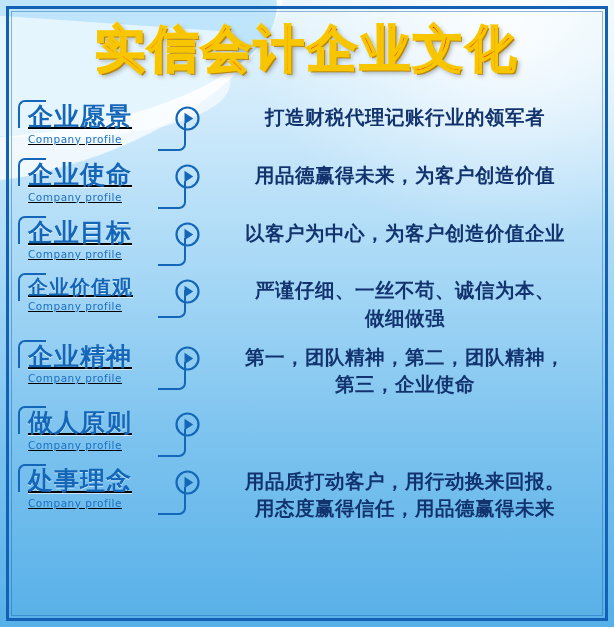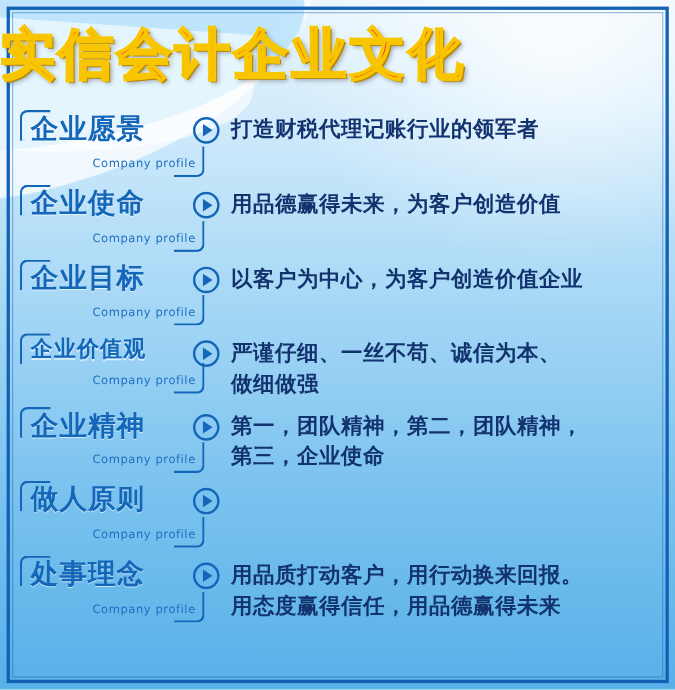--- a/index.html
+++ b/index.html
@@ -72,21 +72,21 @@
     box-sizing: border-box;
     pointer-events: none;
   }
 
   
   .title-wrap {
     position: absolute;
     top: 22px;
     left: 0;
     width: 100%;
-    text-align: left;
+    text-align: center;
   }
   .title {
     display: inline-block;
     font-family: "DejaVu Sans", "Liberation Sans", sans-serif;
     font-size: 50px;
     font-weight: bold;
     letter-spacing: 3px;
     color: #e8141c;
     -webkit-text-stroke: 2px #f7c600;
     text-shadow:
@@ -107,20 +107,21 @@
     display: flex;
     align-items: flex-start;
     margin-bottom: 7px;
   }
   .label-box {
     position: relative;
     width: 186px;
     flex: 0 0 186px;
     padding: 3px 0 6px 10px;
     box-sizing: border-box;
+    text-decoration: underline;
   }
   
   .label-box::before,
   .label-box::after {
     content: "";
     position: absolute;
     width: 26px;
     height: 26px;
     border-color: #1466b8;
     border-style: solid;
@@ -141,37 +142,38 @@
     color: #1466b8;
     letter-spacing: 1px;
     line-height: 1.15;
     white-space: nowrap;
     text-shadow: 0 1px 0 rgba(255,255,255,0.6);
   }
   .label-en {
     font-size: 10.5px;
     color: #1d6fc0;
     letter-spacing: 0.5px;
-    text-align: right;
+    text-align: left;
     padding-right: 26px;
-    margin-top: 11px;
+    margin-top: 1px;
   }
   .arrow {
     position: absolute;
     right: 4px;
     top: 6px;
     width: 25px;
     height: 25px;
   }
   .arrow svg { display: block; }
 
   .text-col {
     flex: 1;
     padding-top: 4px;
     padding-left: 6px;
+    text-align: center;
   }
   .text-line {
     font-size: 19.5px;
     font-weight: bold;
     color: #12336e;
     line-height: 1.42;
     letter-spacing: 0.5px;
     white-space: nowrap;
   }
   .row-narrow .label-cn { font-size: 20px; }

